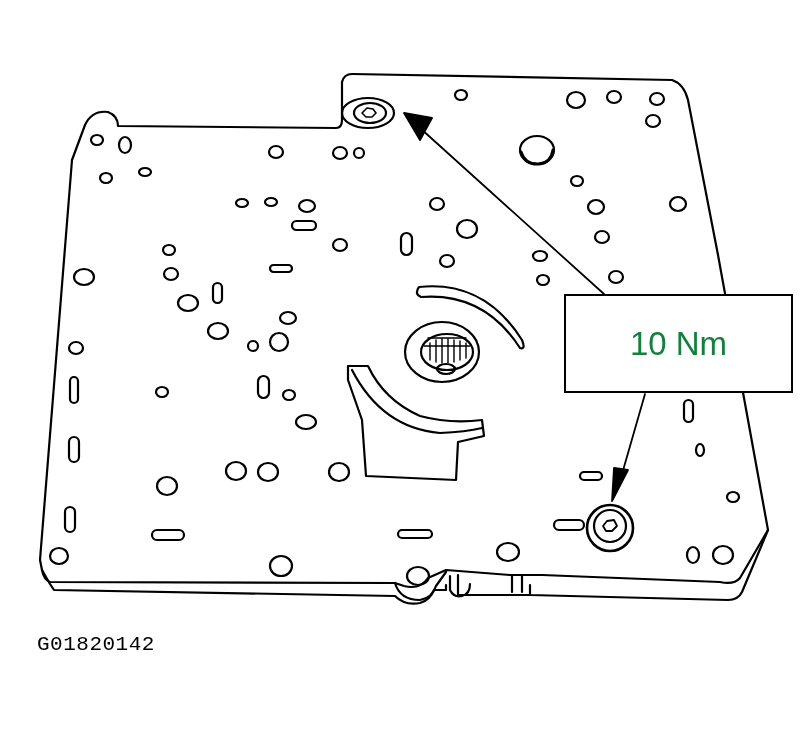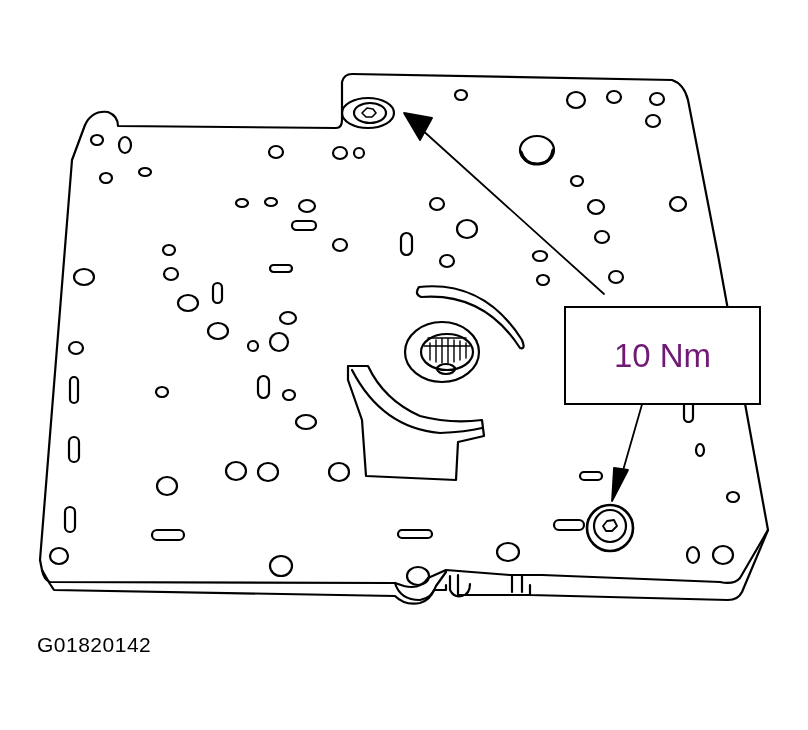--- a/index.html
+++ b/index.html
@@ -1,25 +1,25 @@
 <!DOCTYPE html>
 <html><head>
   <meta charset="utf-8">
   <style>
     html, body { margin: 0; padding: 0; background: #ffffff; }
     body { width: 808px; height: 730px; position: relative; overflow: hidden; font-family: "Liberation Sans", sans-serif; }
     svg { position: absolute; left: 0; top: 0; }
     .callout {
-      position: absolute; left: 564px; top: 306px; width: 197px; height: 99px;
+      position: absolute; left: 564px; top: 294px; width: 229px; height: 99px;
       border: 2px solid #000; background: #fff; box-sizing: border-box;
       display: flex; flex-direction: column; align-items: center; justify-content: center;
-      color: #701a75; line-height: 1.08;
+      color: #15803d; line-height: 1.08;
     }
     .callout .l1, .callout .l2 { font-size: 33px; font-family: "Liberation Sans", sans-serif; }
-    .fig-id { position: absolute; left: 37px; top: 633px; font-size: 21px; color: #000; font-family: Liberation Sans, sans-serif; letter-spacing: 0.5px; }
+    .fig-id { position: absolute; left: 37px; top: 633px; font-size: 21px; color: #000; font-family: Liberation Mono, monospace; letter-spacing: 0.5px; }
   </style>
 </head>
 <body>
 
 <svg width="808" height="730" viewBox="0 0 808 730" xmlns="http://www.w3.org/2000/svg" fill="none" stroke="#000" stroke-width="2.2" stroke-linejoin="round" stroke-linecap="round">
 
   <path d="M85 125 Q92 110 108 112 Q118 116 118 126 L336 128 Q342 128 342 120 L342 82 Q344 74 352 74 L672 80 Q684 84 688 100 L718 255 L768 530 L740 578 Q734 585 720 582 L542 575 L510 575 L446 570 L428 578 Q420 590 404 586 L395 583 L50 582 Q44 580 42 570 L40 560 L72 160 Z"></path>
 
   <path d="M42 570 L50 584 L54 590 L395 596 Q405 606 420 603 Q430 600 434 590 L446 590 L446 585 M458 575 L458 595 L530 595 L530 585 M530 595 L728 600 Q738 600 742 592 L768 530"></path>
   <path d="M395 583 Q400 600 420 600 Q432 598 436 586 L446 572"></path>

